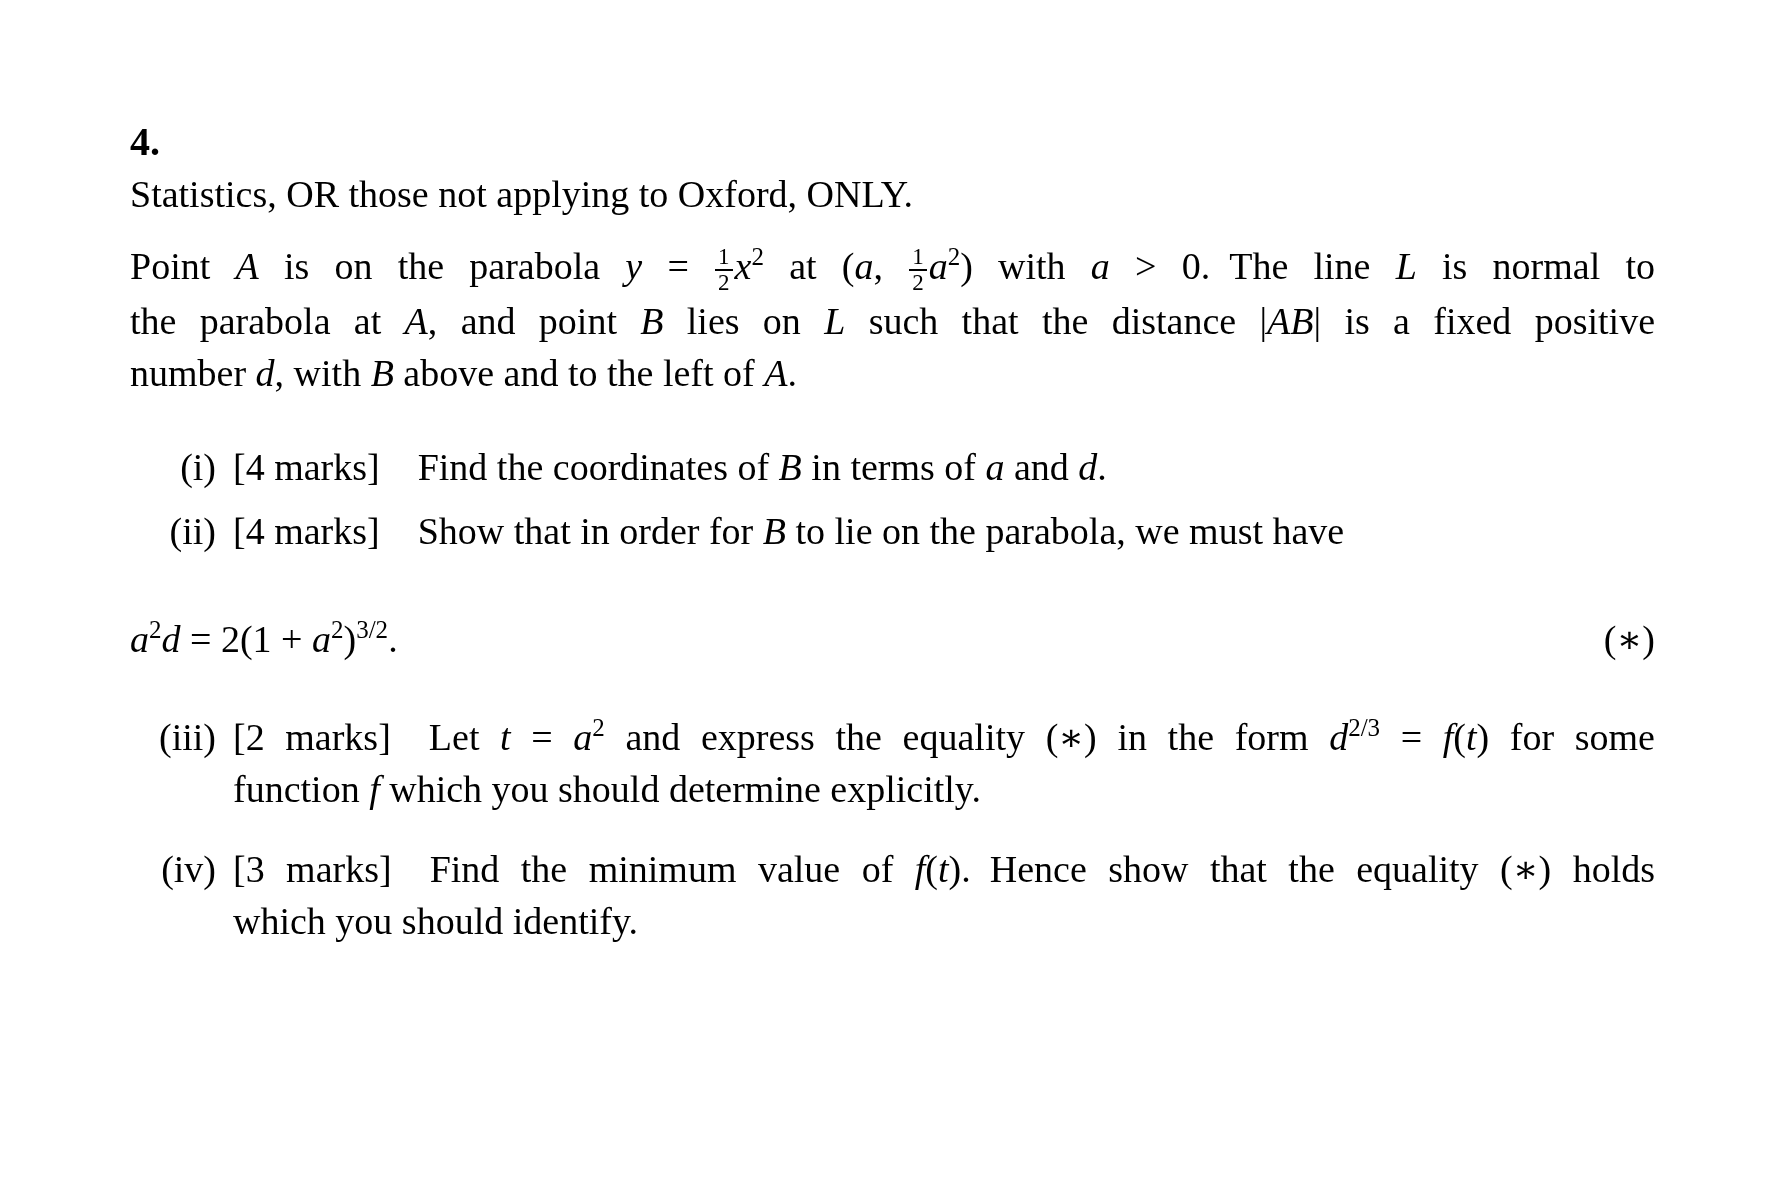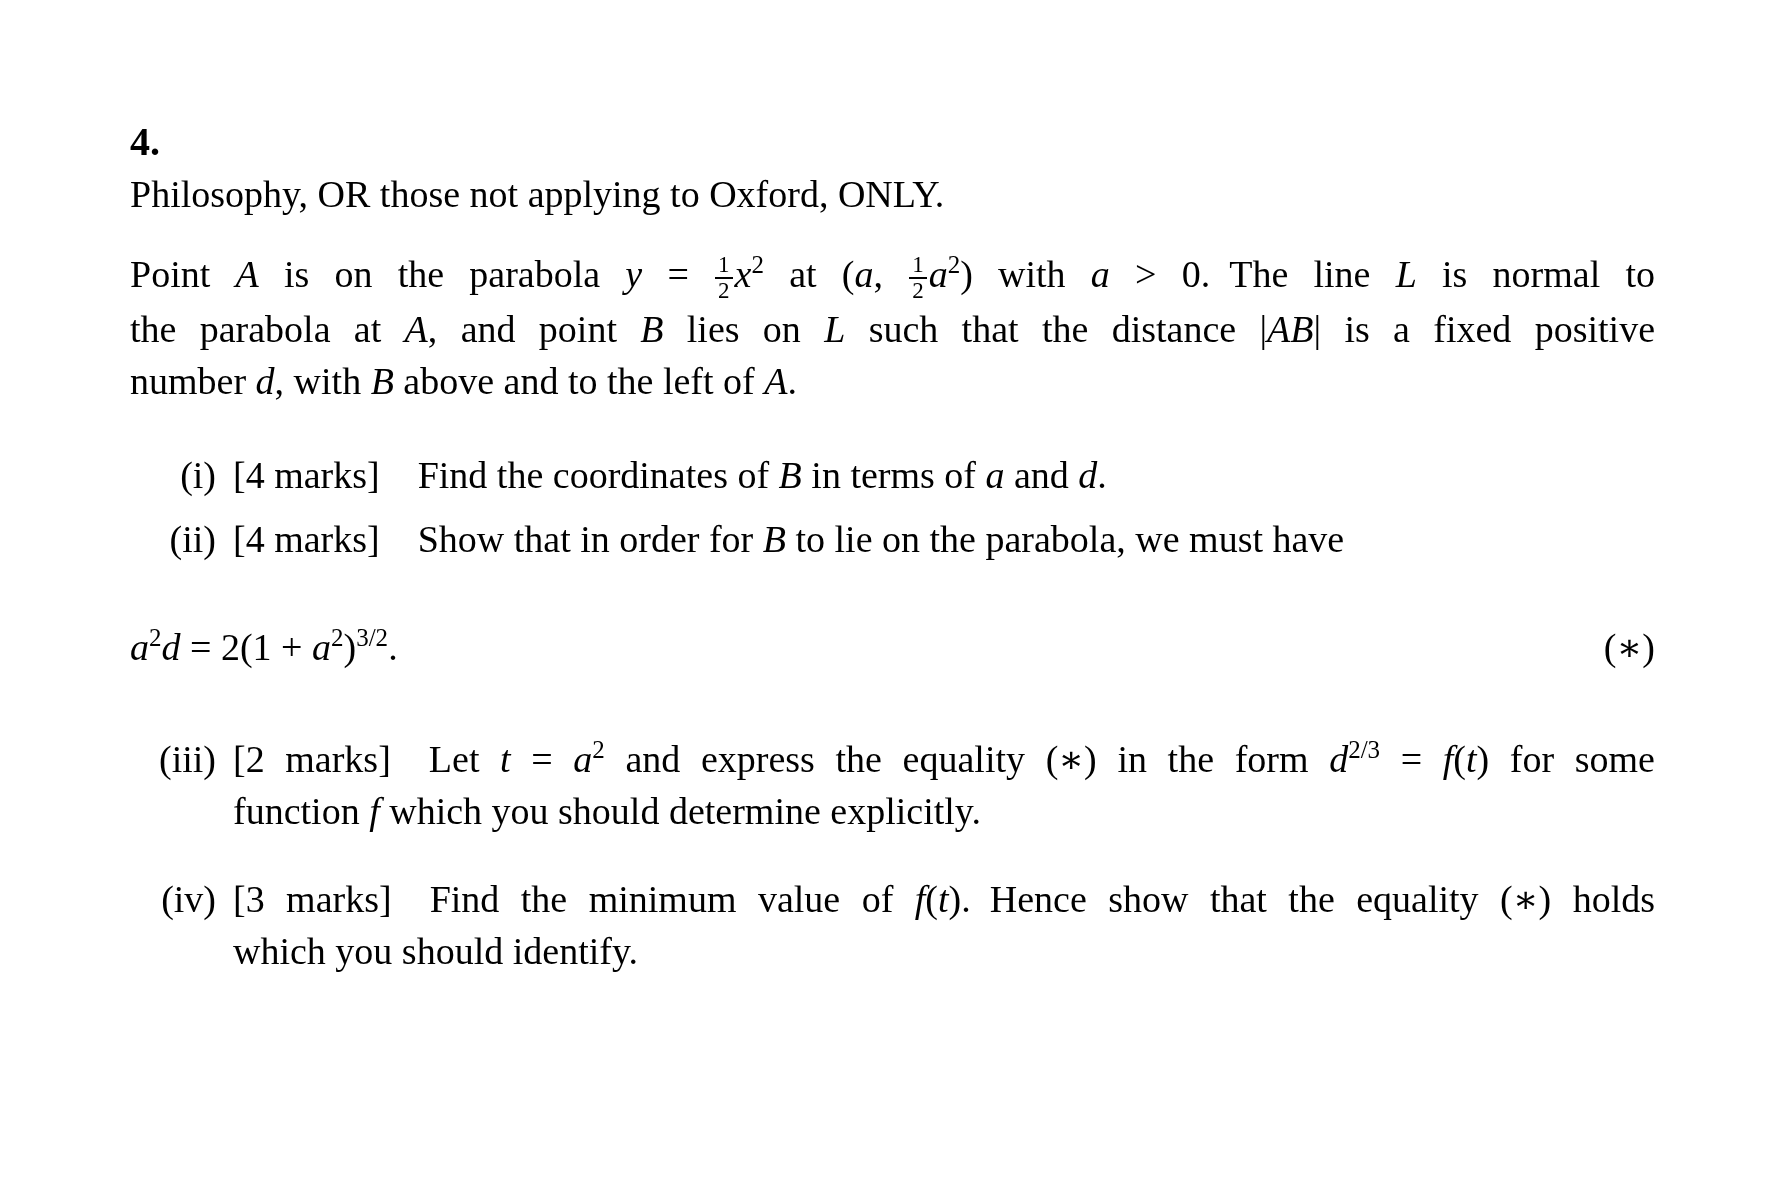--- a/index.html
+++ b/index.html
@@ -46,37 +46,37 @@
   .frac {
     display: inline-block;
     vertical-align: middle;
     text-align: center;
     font-size: 23px;
     line-height: 1.05;
     margin: 0 2px 0 1px;
   }
   .frac .num { display: block; padding: 0 3px; }
   .frac .den { display: block; border-top: 2px solid #000; padding: 0 3px; }
-  .par-intro { margin-top: 28px; }
+  .par-intro { margin-top: 20px; }
   .item { display: flex; }
   .item-label {
     width: 86px;
     min-width: 86px;
     text-align: right;
     flex: none;
   }
   .item-body {
     margin-left: 17px;
     flex: 1;
     min-width: 0;
   }
   .item-i   { margin-top: 42px; }
   .item-ii  { margin-top: 12px; }
-  .item-iii { margin-top: 50px; }
-  .item-iv  { margin-top: 36px; }
+  .item-iii { margin-top: 36px; }
+  .item-iv  { margin-top: 28px; }
   .eq-block {
     position: relative;
     margin-top: 46px;
     height: 72px;
     display: flex;
     align-items: center;
   }
   .eq {
     font-size: 38px;
     line-height: 52px;
@@ -89,21 +89,21 @@
   }
 </style>
 </head>
 <body>
 
 <div class="page">
 
   <div class="line number">4.</div>
 
   <div class="par-header">
-      <div class="line"><span class="run-t">Philosophy, OR those not applying to Oxford, ONLY.</span></div>
+      <div class="line"><span class="run-t">Statistics, OR those not applying to Oxford, ONLY.</span></div>
     </div>
 
   <div class="par-intro">
       <div class="line justify"><span class="run-t">Point </span><span class="run-i">A</span><span class="run-t"> is on the parabola </span><span class="run-i">y</span><span class="run-t"> = </span><span class="frac"><span class="num">1</span><span class="den">2</span></span><span class="run-i">x</span><span class="run-sup">2</span><span class="run-t"> at (</span><span class="run-i">a</span><span class="run-t">, </span><span class="frac"><span class="num">1</span><span class="den">2</span></span><span class="run-i">a</span><span class="run-sup">2</span><span class="run-t">) with </span><span class="run-i">a</span><span class="run-t"> &gt; 0. The line </span><span class="run-i">L</span><span class="run-t"> is normal to</span></div>
       <div class="line justify"><span class="run-t">the parabola at </span><span class="run-i">A</span><span class="run-t">, and point </span><span class="run-i">B</span><span class="run-t"> lies on </span><span class="run-i">L</span><span class="run-t"> such that the distance |</span><span class="run-i">AB</span><span class="run-t">| is a fixed positive</span></div>
       <div class="line"><span class="run-t">number </span><span class="run-i">d</span><span class="run-t">, with </span><span class="run-i">B</span><span class="run-t"> above and to the left of </span><span class="run-i">A</span><span class="run-t">.</span></div>
     </div>
 
   <div class="item item-i">
     <div class="item-label line">(i)</div>

